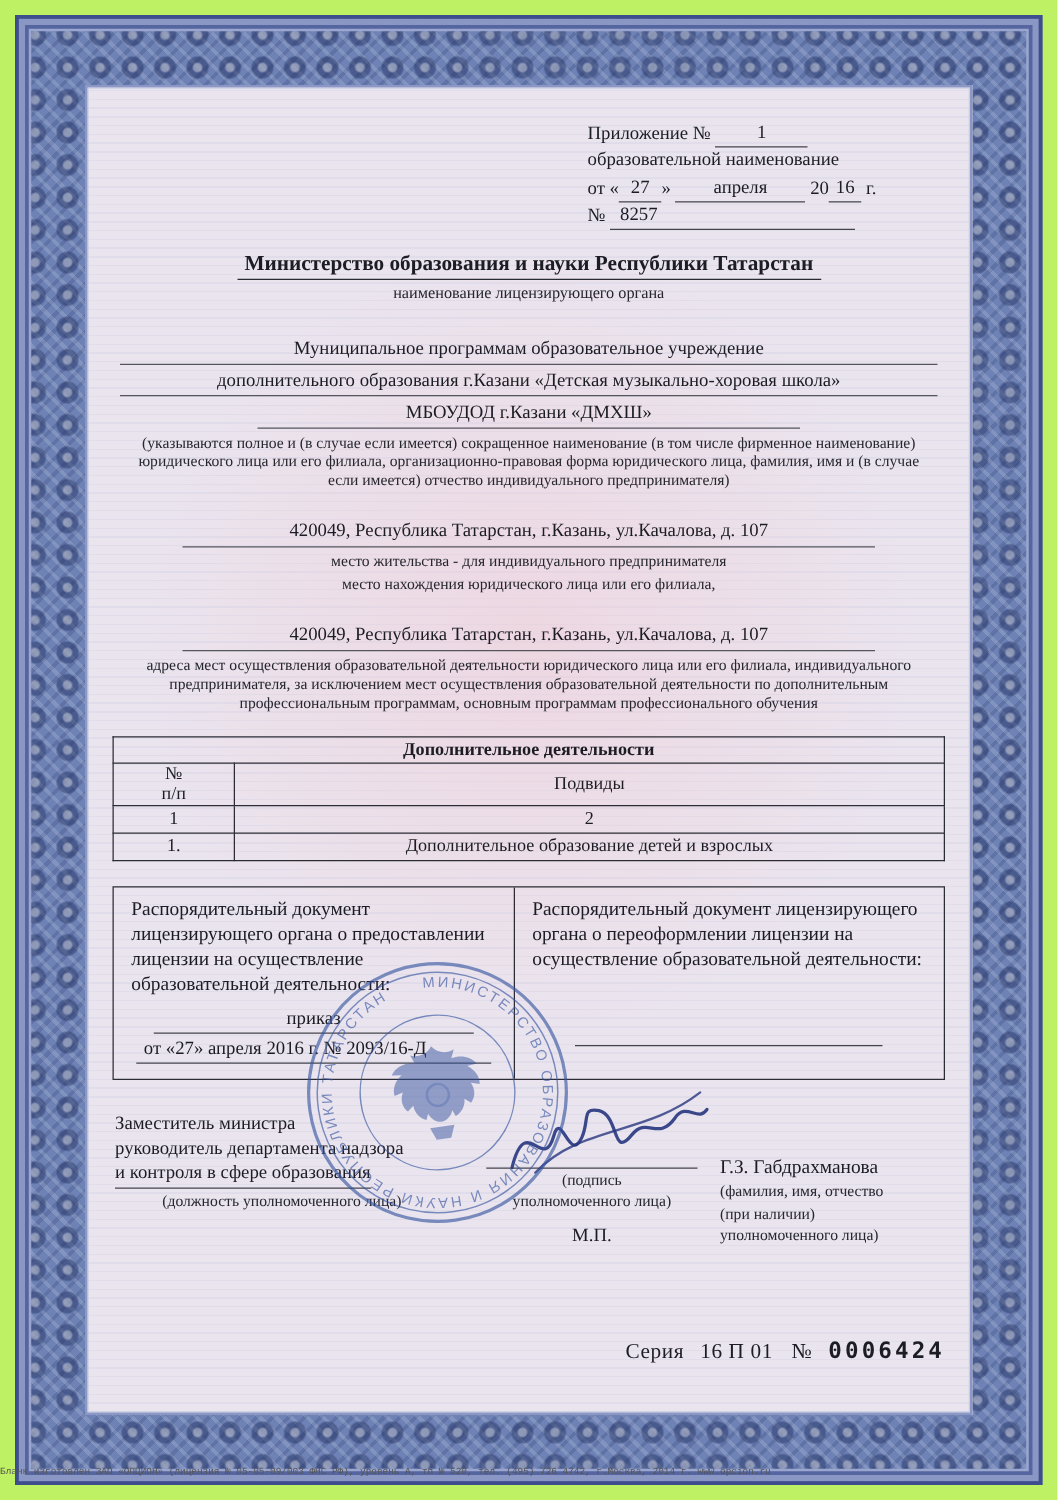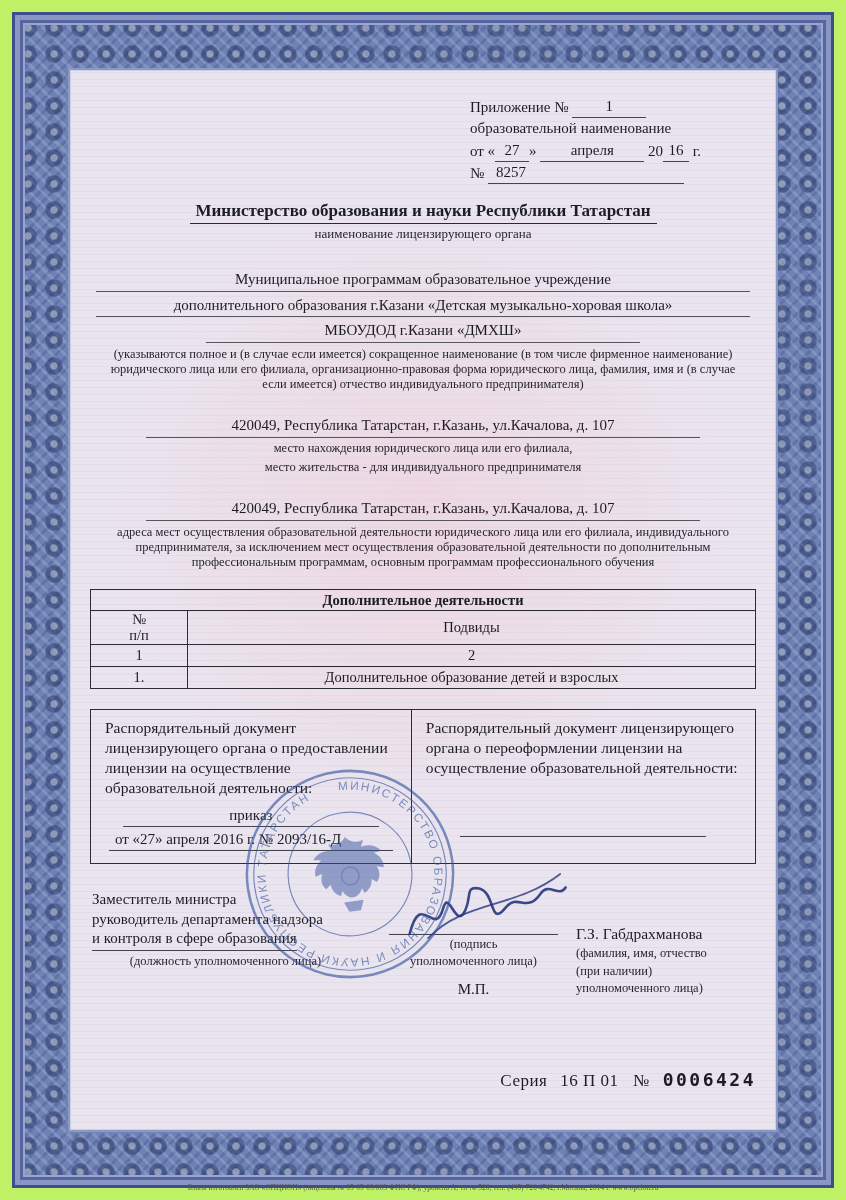--- a/index.html
+++ b/index.html
@@ -94,22 +94,22 @@
     color:#33539f;opacity:.62;transform:rotate(-8deg);
     font-family:"Liberation Sans","DejaVu Sans",sans-serif;
   }
 
   
   .series{position:absolute;right:20px;bottom:38px;font-size:17px;letter-spacing:.5px;}
   .series .code{margin:0 10px 0 8px;}
   .series .num{font-family:"DejaVu Sans Mono",monospace;font-weight:bold;font-size:18px;letter-spacing:2.5px;margin-left:8px;}
 
   .footer-note{
-    position:absolute;left:0;right:0;bottom:8px;text-align:center;
-    font-size:7.5px;color:#555;font-family:Liberation Serif, serif;
+    position:absolute;left:0;right:0;bottom:18px;text-align:left;
+    font-size:7.5px;color:#555;font-family:Liberation Mono, monospace;
   }
 </style>
 </head>
 <body>
 
 <div class="page">
   <div class="frame"></div>
 
   <div class="content">
 
@@ -138,22 +138,22 @@
 
     <div class="org">
       <div class="rule-line">Муниципальное программам образовательное учреждение</div>
       <div class="rule-line">дополнительного образования г.Казани «Детская музыкально-хоровая школа»</div>
       <div class="rule-line" style="margin:0 120px">МБОУДОД г.Казани «ДМХШ»</div>
       <div class="cap">(указываются полное и (в случае если имеется) сокращенное наименование (в том числе фирменное наименование) юридического лица или его филиала, организационно-правовая форма юридического лица, фамилия, имя и (в случае если имеется) отчество индивидуального предпринимателя)</div>
     </div>
 
     <div class="addr">
       <div class="rule-line" style="margin:0 60px">420049, Республика Татарстан, г.Казань, ул.Качалова, д. 107</div>
+      <div class="cap center">место жительства - для индивидуального предпринимателя</div>
       <div class="cap center" style="margin-top:3px">место нахождения юридического лица или его филиала,</div>
-      <div class="cap center">место жительства - для индивидуального предпринимателя</div>
     </div>
 
     <div class="addr">
       <div class="rule-line" style="margin:0 60px">420049, Республика Татарстан, г.Казань, ул.Качалова, д. 107</div>
       <div class="cap">адреса мест осуществления образовательной деятельности юридического лица или его филиала, индивидуального предпринимателя, за исключением мест осуществления образовательной деятельности по дополнительным профессиональным программам, основным программам профессионального обучения</div>
     </div>
 
     <table class="doc-table">
       <tbody>
           <tr>

